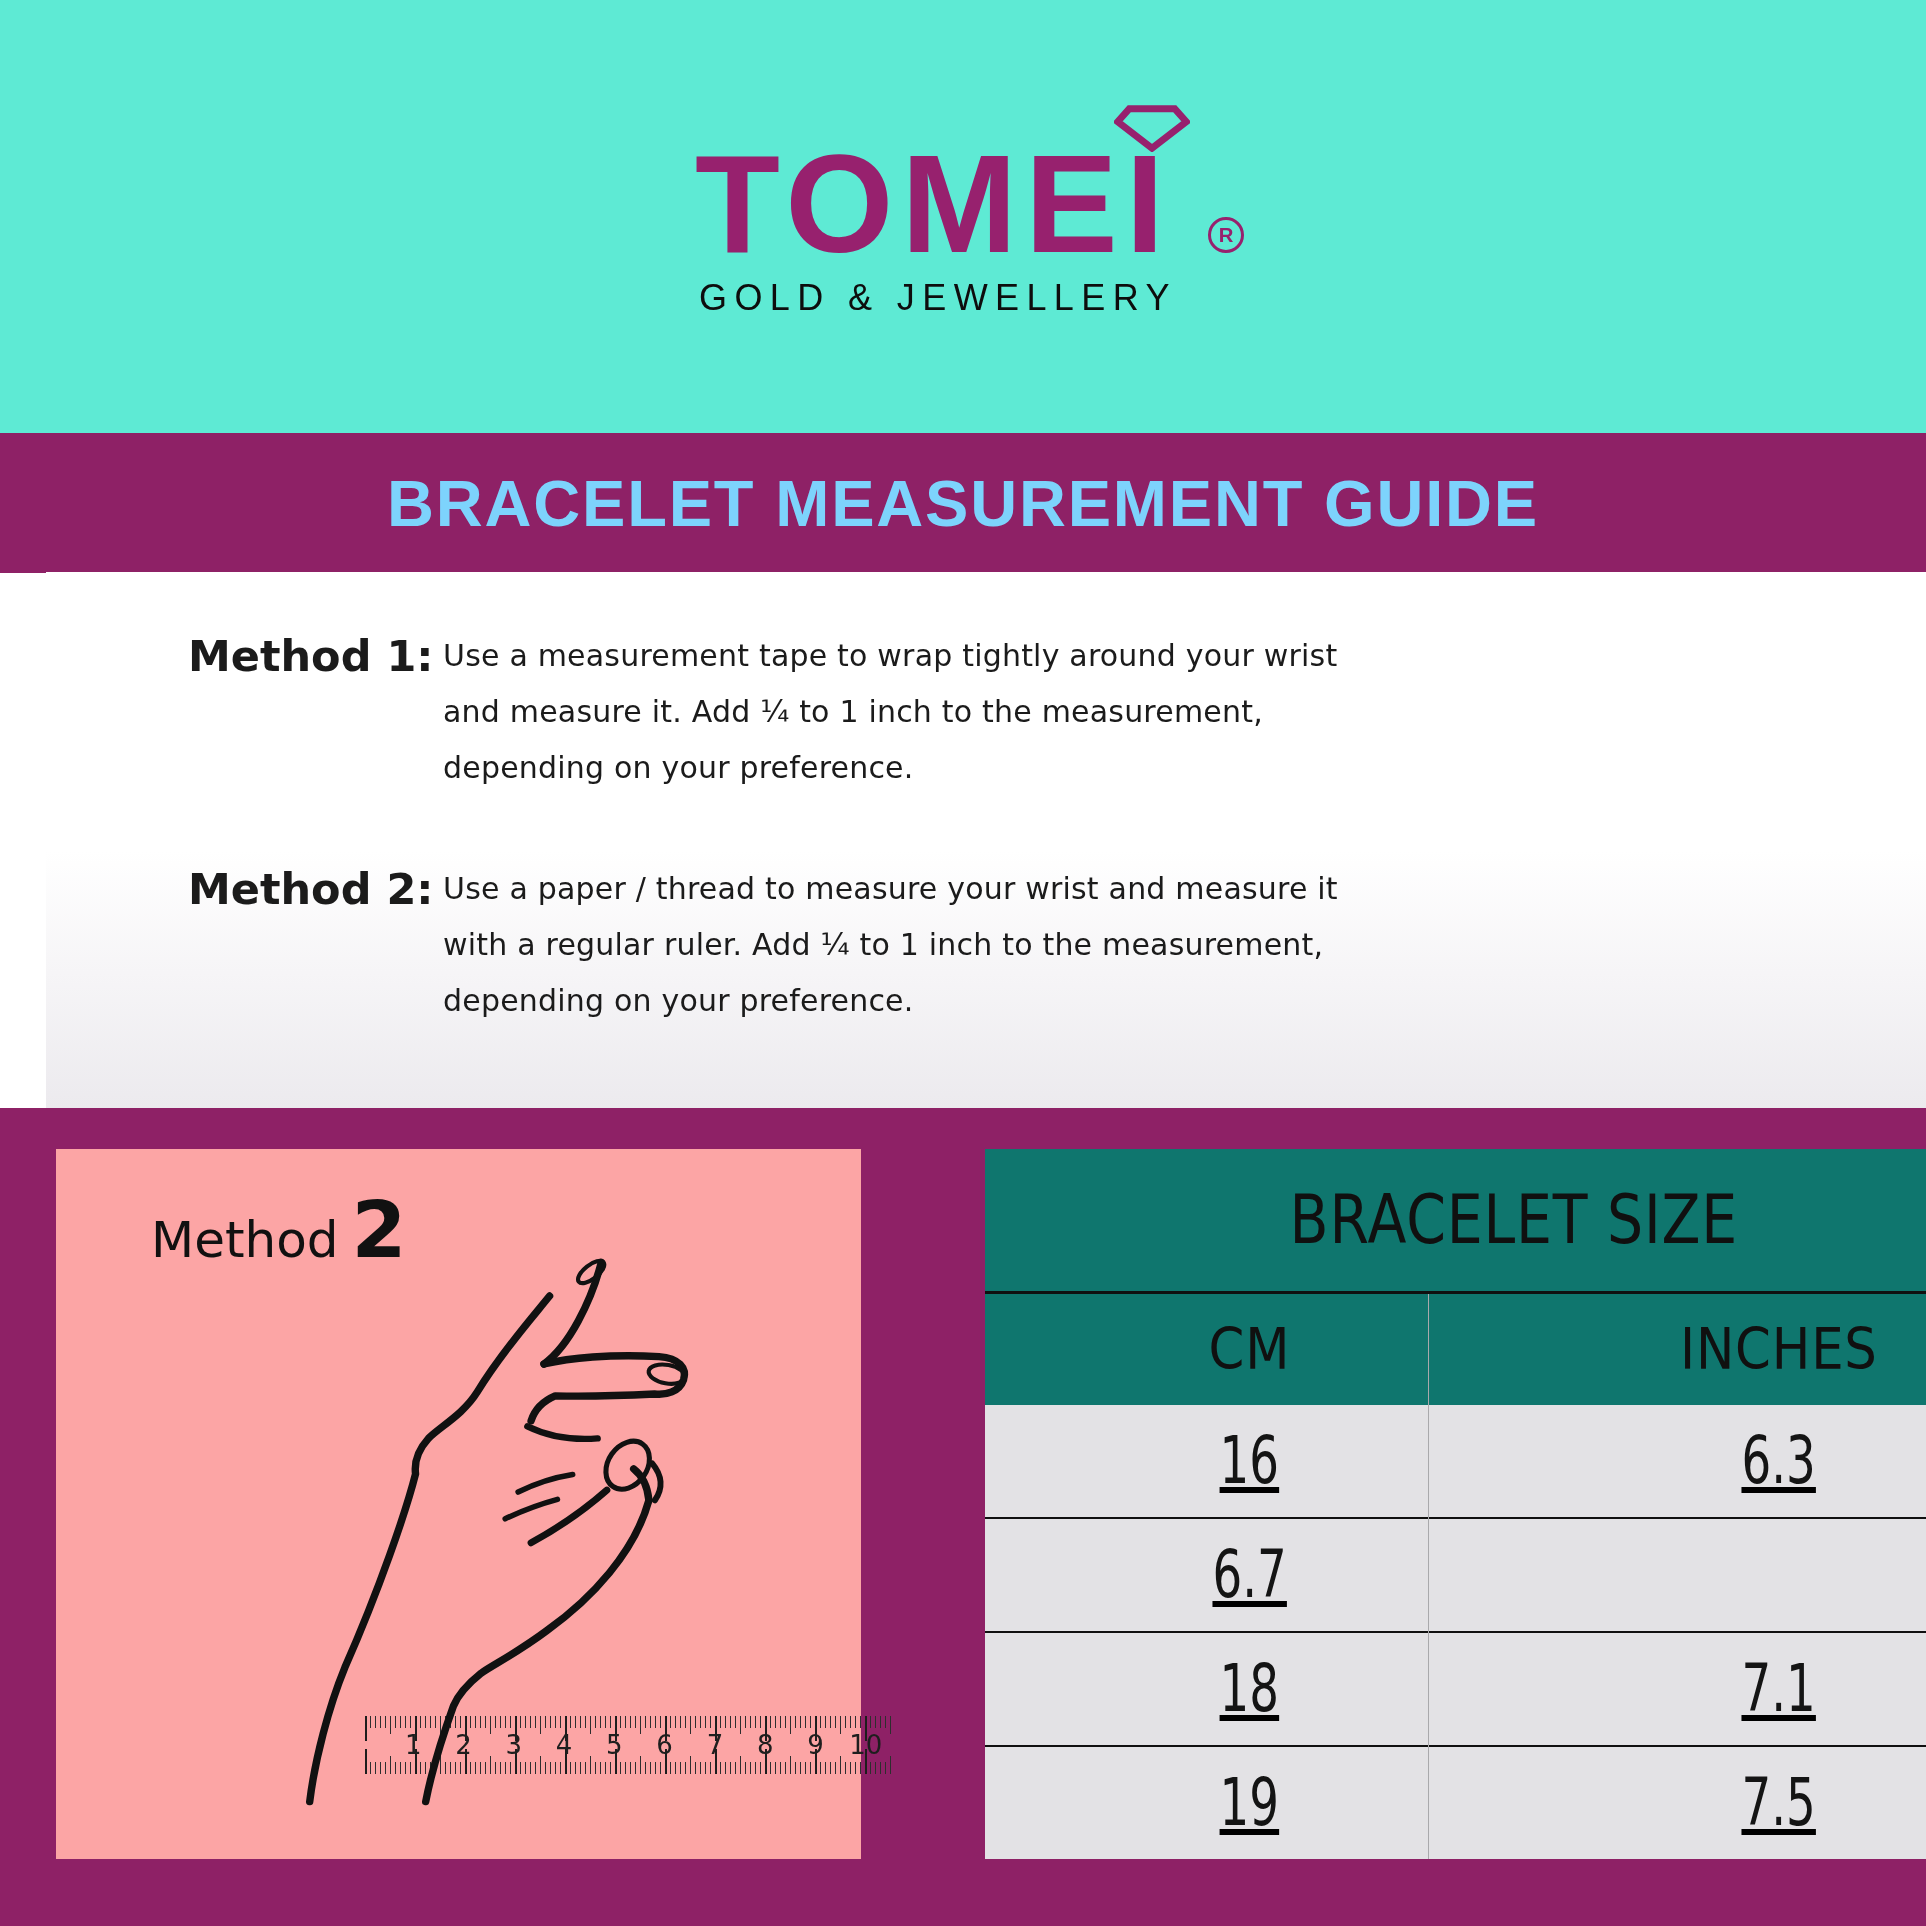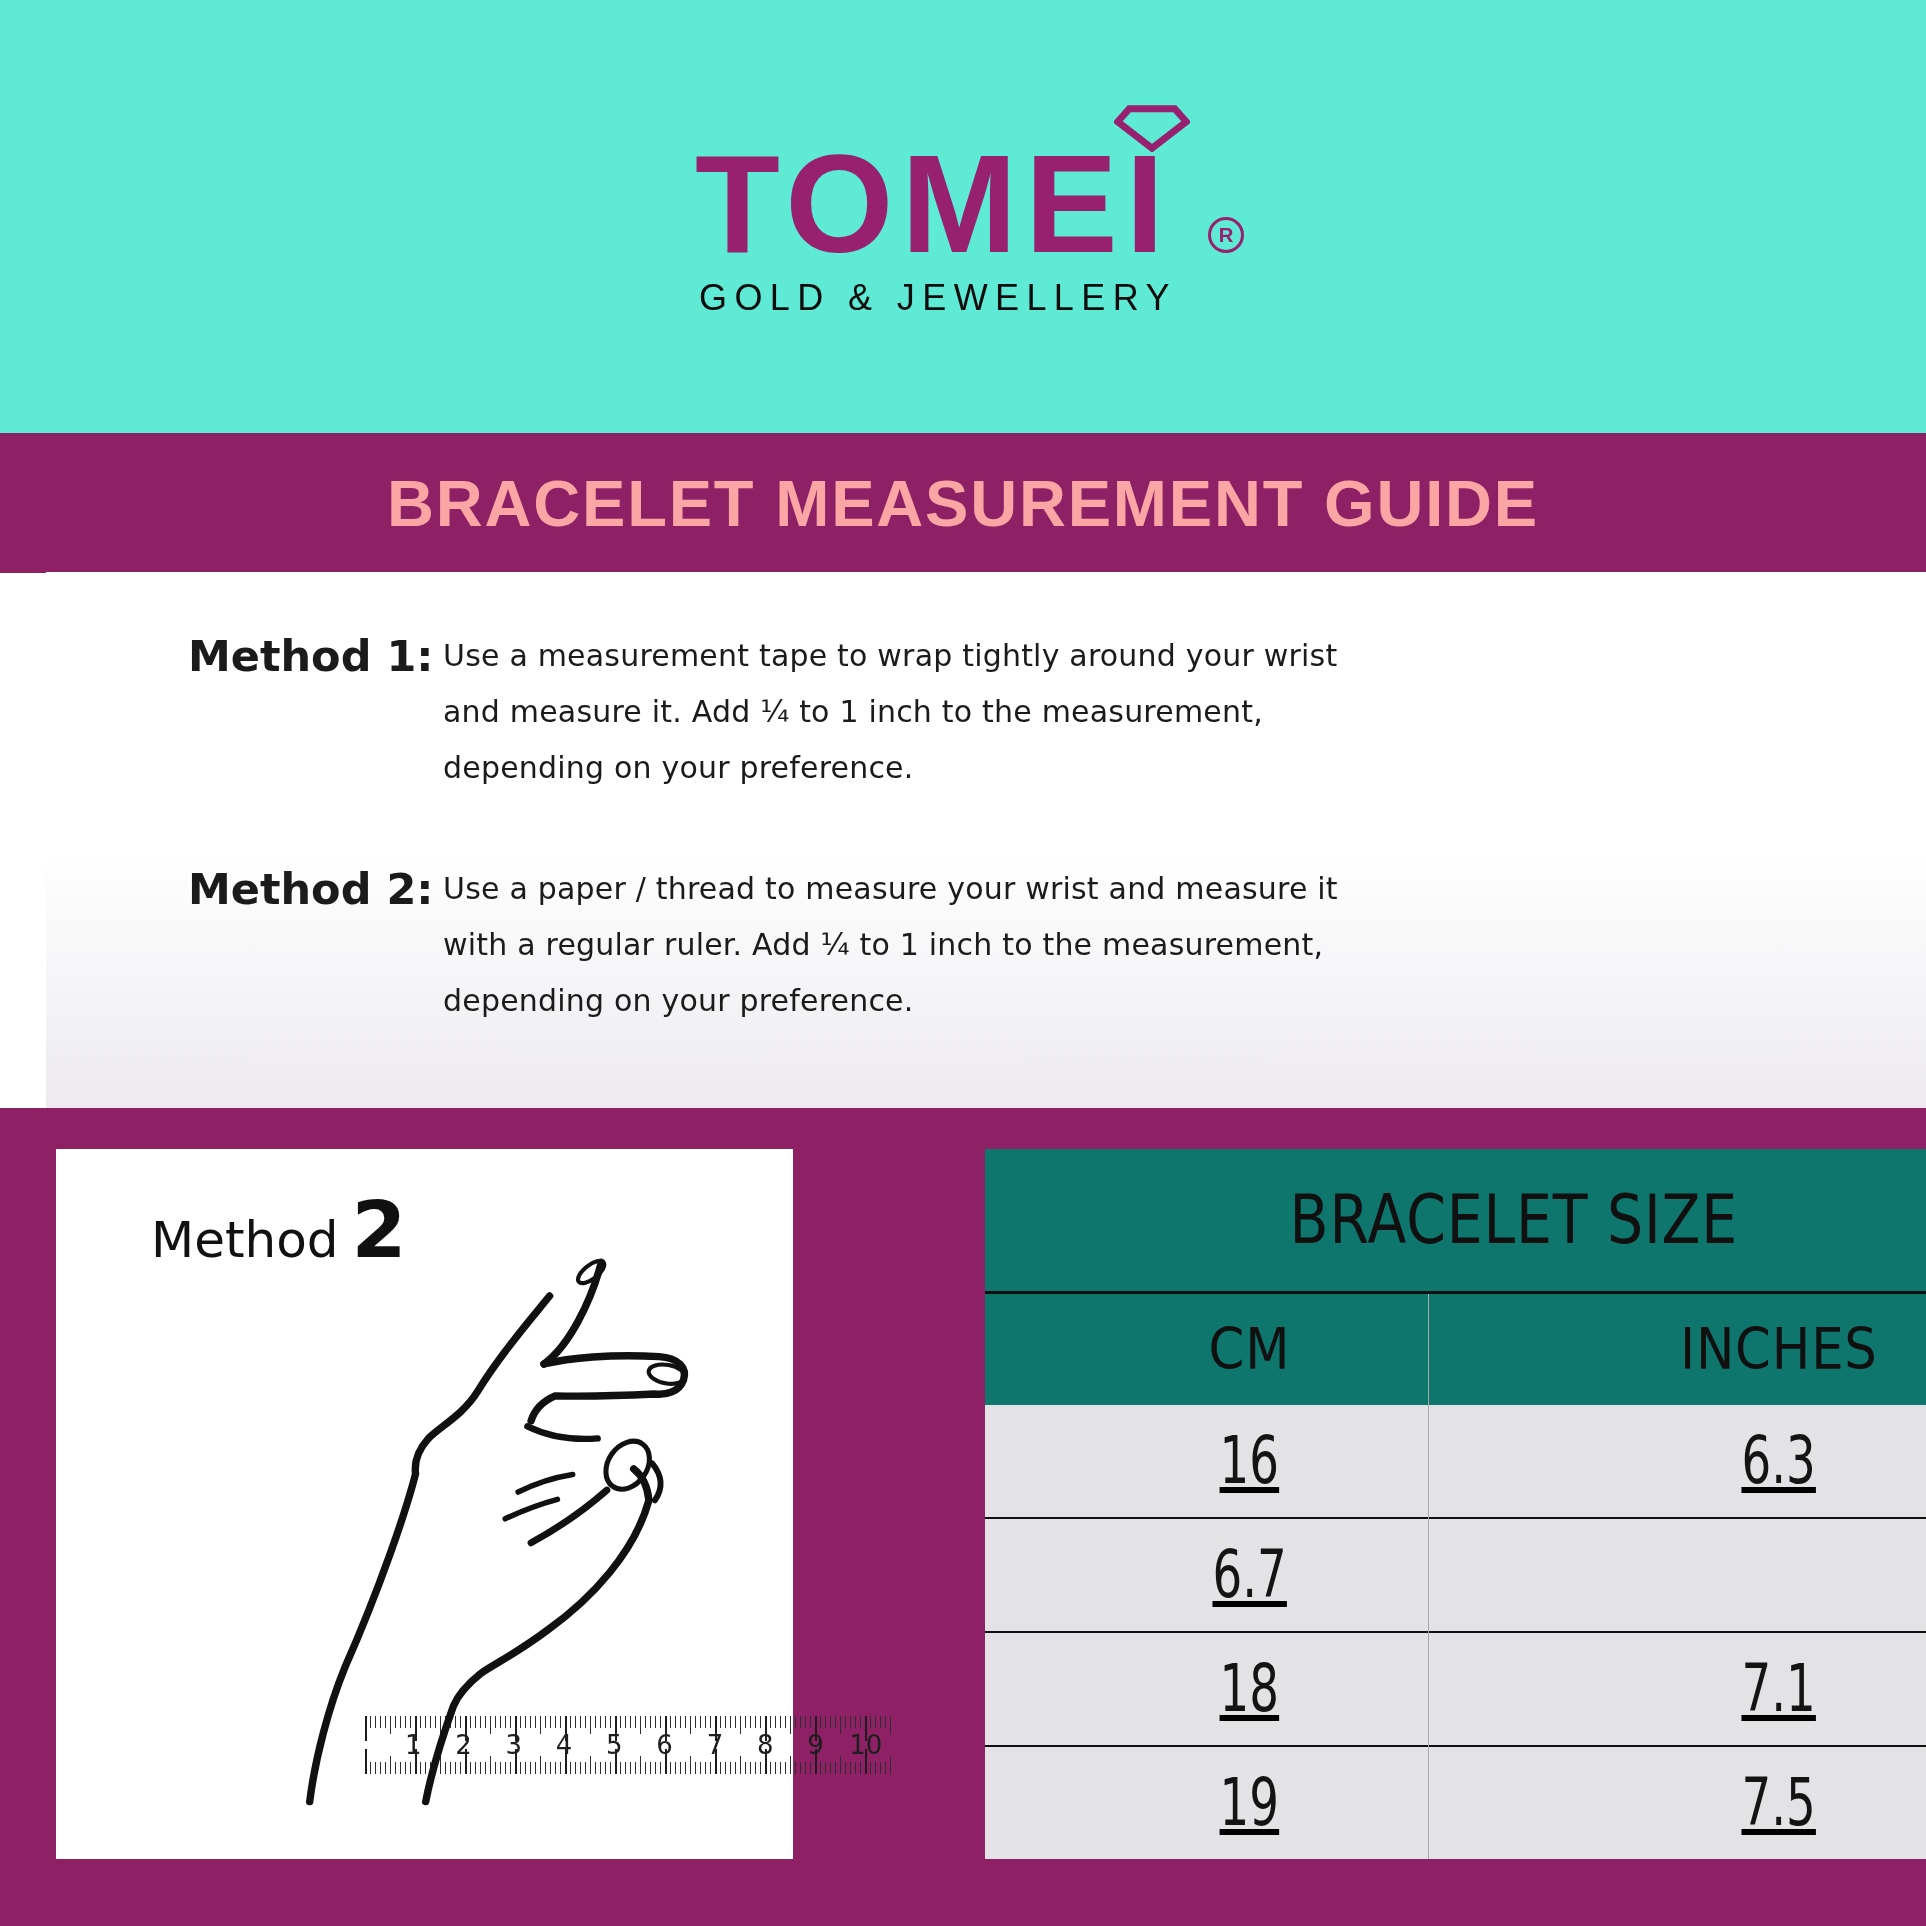--- a/index.html
+++ b/index.html
@@ -13,38 +13,38 @@
   .diamond { position:absolute; left:1114px; top:105px; }
   .reg { position:absolute; left:1208px; top:217px; width:36px; height:36px; border:3.2px solid #97216E;
          border-radius:50%; color:#97216E; font-family:"Liberation Sans",sans-serif; font-weight:700;
          font-size:20.3px; display:flex; align-items:center; justify-content:center; }
   .tagline { position:absolute; left:699px; top:277px; font-family:"Liberation Sans",sans-serif;
              font-weight:500; font-size:36px; letter-spacing:7.4px; color:#0d0d0d; white-space:nowrap; }
 
   
   #banner { position:absolute; left:0; top:433px; width:1926px; height:140px; background:#8E2166;
             display:flex; align-items:center; justify-content:center; }
-  #banner .banner-title { color:#fca5a5; font-family:"Liberation Sans",sans-serif; font-weight:700;
+  #banner .banner-title { color:#7dd3fc; font-family:"Liberation Sans",sans-serif; font-weight:700;
             font-size:65px; letter-spacing:1.8px; white-space:nowrap; }
 
   
   #instructions { position:absolute; left:0; top:572px; width:1926px; height:536px;
                   background:linear-gradient(180deg,#ffffff 0%,#ffffff 52%,#ECEAEE 100%);margin-left:46px; }
   .method { position:absolute; left:142px; width:1710px; color:#1b1b1b; }
   .method-1 { top:56px; }
   .method-2 { top:289px; }
   .method-label { position:absolute; left:0; top:0; font-weight:700; font-size:43px; line-height:56px; white-space:nowrap; }
   .method-lines { margin-left:255px; }
   .method-lines div { font-size:30px; line-height:56px; letter-spacing:0.2px; white-space:nowrap; }
 
   
   #bottom { position:absolute; left:0; top:1108px; width:1926px; height:818px; background:#8E2166; }
 
   
-  #diagram { position:absolute; left:56px; top:41px; width:737px; height:710px; background:#ffffff; }
+  #diagram { position:absolute; left:56px; top:41px; width:805px; height:710px; background:#fca5a5; }
   .diag-label { position:absolute; left:95px; top:35px; white-space:nowrap; color:#111; }
   .diag-label .m-word { font-size:50px; font-weight:400; }
   .diag-label .m-num  { font-size:79px; font-weight:600; margin-left:13px; }
   .hand-svg { position:absolute; left:0; top:0; width:885px; height:710px; z-index:3; }
 
   .ruler { position:absolute; left:309px; top:567px; width:527px; height:58px; z-index:2; }
   .rt,.rb { position:absolute; left:0; right:0; }
   .rt { top:0; } .rb { bottom:0; }
   .tick-fine { height:12px; background:repeating-linear-gradient(90deg,#2e2e2e 0 1.4px,transparent 1.4px 5px); }
   .tick-mid  { height:17.6px; background:repeating-linear-gradient(90deg,#2e2e2e 0 1.4px,transparent 1.4px 25px); }

